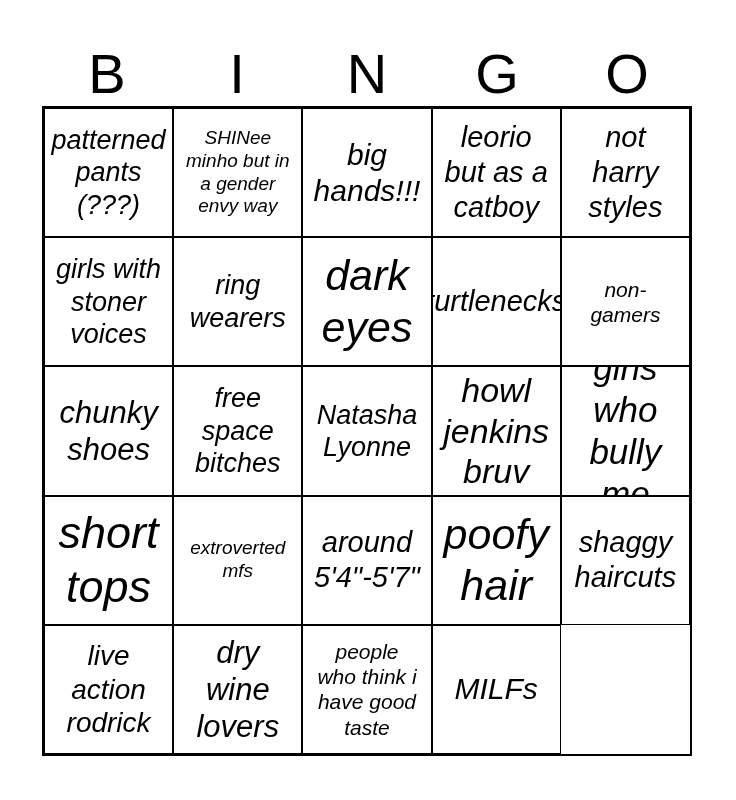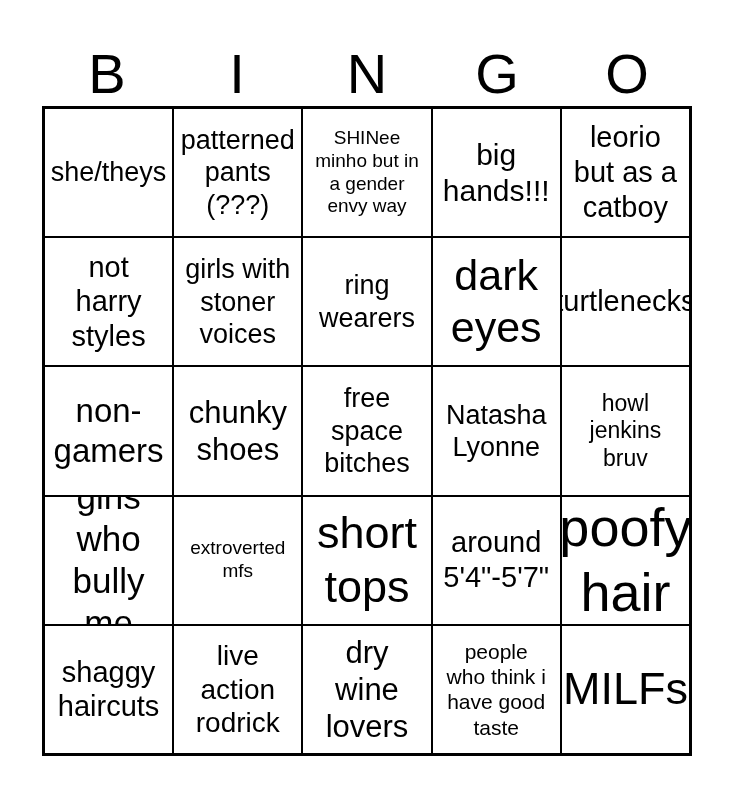--- a/index.html
+++ b/index.html
@@ -51,38 +51,38 @@
     border: 1px solid #000000;
     display: flex;
     align-items: center;
     justify-content: center;
     text-align: center;
     white-space: pre-line;
     line-height: 1.2;
     padding: 2px;
     overflow: hidden;
     cursor: pointer;
+    font-style: italic;
   }
 </style>
 </head>
 <body>
 
 <div class="page">
 
   <header class="title-row">
     <span class="title-letter">B</span>
     <span class="title-letter">I</span>
     <span class="title-letter">N</span>
     <span class="title-letter">G</span>
     <span class="title-letter">O</span>
   </header>
 
   <main class="board">
 
-    <div class="cell" style="font-size:27px">she/theys</div>
     <div class="cell" style="font-size:27px">patterned
 pants
 (???)</div>
     <div class="cell" style="font-size:19px">SHINee
 minho but in
 a gender
 envy way</div>
     <div class="cell" style="font-size:30px">big
 hands!!!</div>
     <div class="cell" style="font-size:29px">leorio
@@ -94,52 +94,52 @@
 styles</div>
     <div class="cell" style="font-size:27px">girls with
 stoner
 voices</div>
     <div class="cell" style="font-size:27px">ring
 wearers</div>
     <div class="cell" style="font-size:43px">dark
 eyes</div>
     <div class="cell" style="font-size:29px">turtlenecks</div>
 
-    <div class="cell" style="font-size:33px">non-
+    <div class="cell" style="font-size:21px">non-
 gamers</div>
     <div class="cell" style="font-size:31px">chunky
 shoes</div>
     <div class="cell" style="font-size:27px">free
 space
 bitches</div>
     <div class="cell" style="font-size:27px">Natasha
 Lyonne</div>
-    <div class="cell" style="font-size:23px">howl
+    <div class="cell" style="font-size:34px">howl
 jenkins
 bruv</div>
 
     <div class="cell" style="font-size:35px">girls who
 bully me</div>
+    <div class="cell" style="font-size:45px">short
+tops</div>
     <div class="cell" style="font-size:19px">extroverted
 mfs</div>
-    <div class="cell" style="font-size:45px">short
-tops</div>
     <div class="cell" style="font-size:29px">around
 5'4"-5'7"</div>
-    <div class="cell" style="font-size:54px">poofy
+    <div class="cell" style="font-size:43px">poofy
 hair</div>
 
     <div class="cell" style="font-size:29px">shaggy
 haircuts</div>
     <div class="cell" style="font-size:28px">live
 action
 rodrick</div>
     <div class="cell" style="font-size:31px">dry
 wine
 lovers</div>
     <div class="cell" style="font-size:21px">people
 who think i
 have good
 taste</div>
-    <div class="cell" style="font-size:45px">MILFs</div>
+    <div class="cell" style="font-size:30px">MILFs</div>
   </main>
 
 </div>
 
 </body></html>

